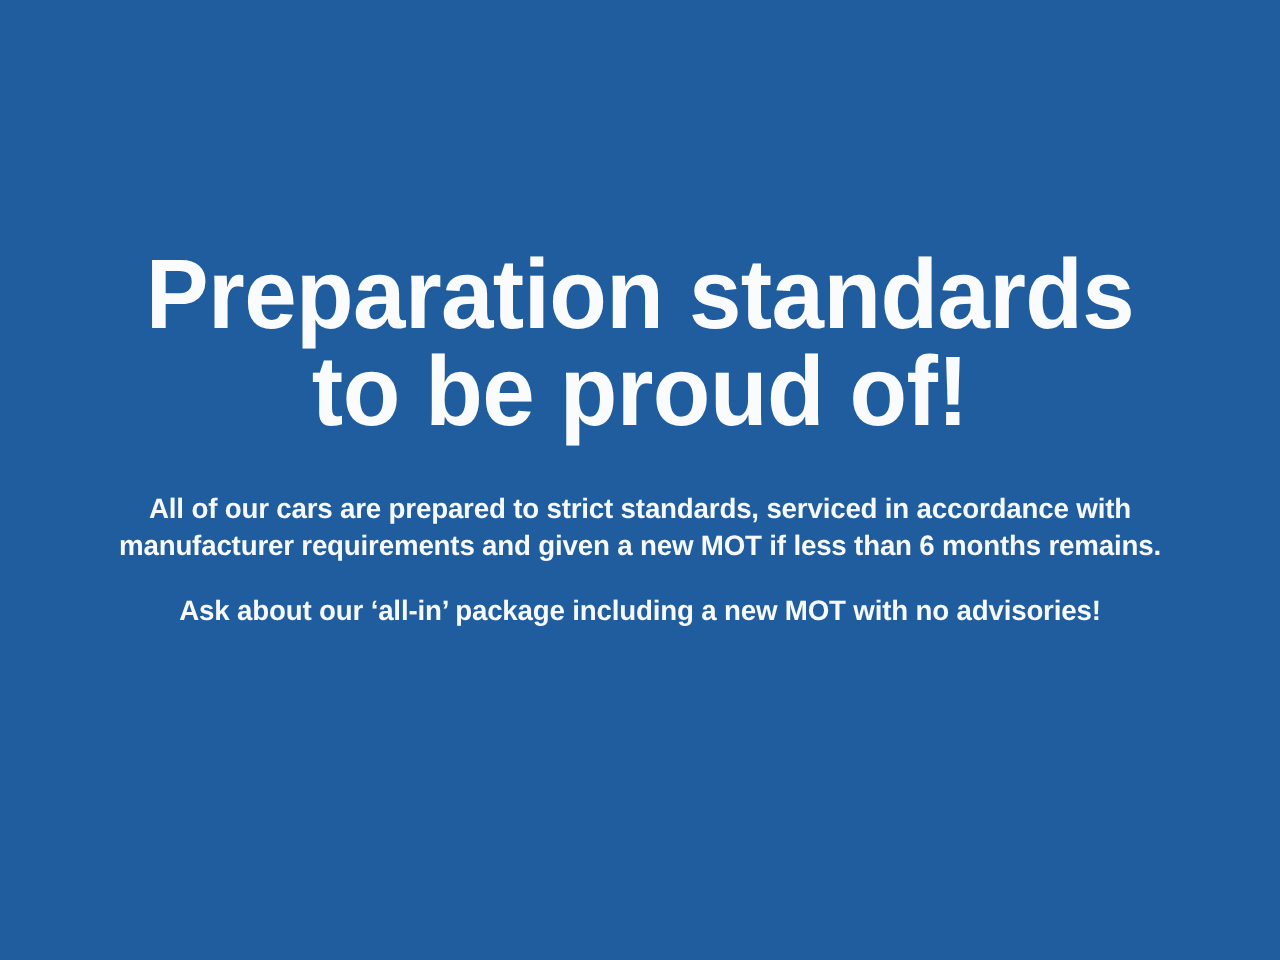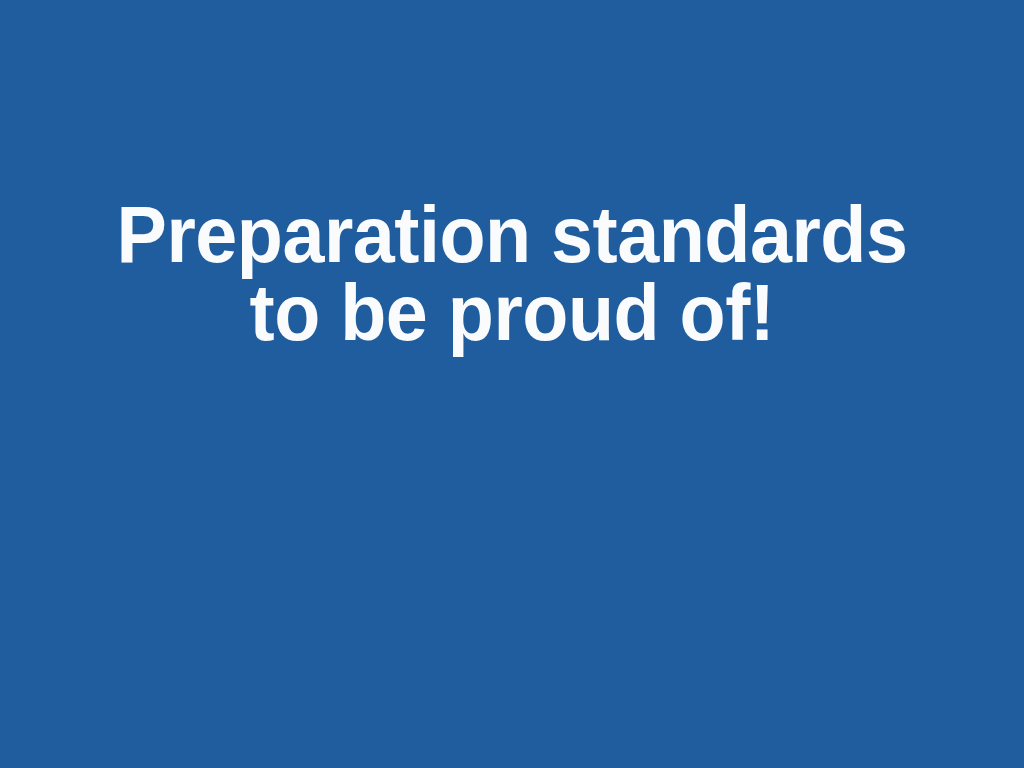--- a/index.html
+++ b/index.html
@@ -66,15 +66,19 @@
 </style>
 </head>
 <body>
 
 <div class="slide">
   <div class="content" style="top: 196px;">
 
     <h1 class="headline">Preparation standards
 to be proud of!</h1>
 
+    <div class="body-block">
+      <p class="body-para">All of our cars are prepared to strict standards, serviced in accordance with manufacturer requirements and given a new MOT if less than 6 months remains.</p>
+      <p class="body-para">Ask about our ‘all-in’ package including a new MOT with no advisories!</p>
+    </div>
 
   </div>
 </div>
 
 </body></html>

